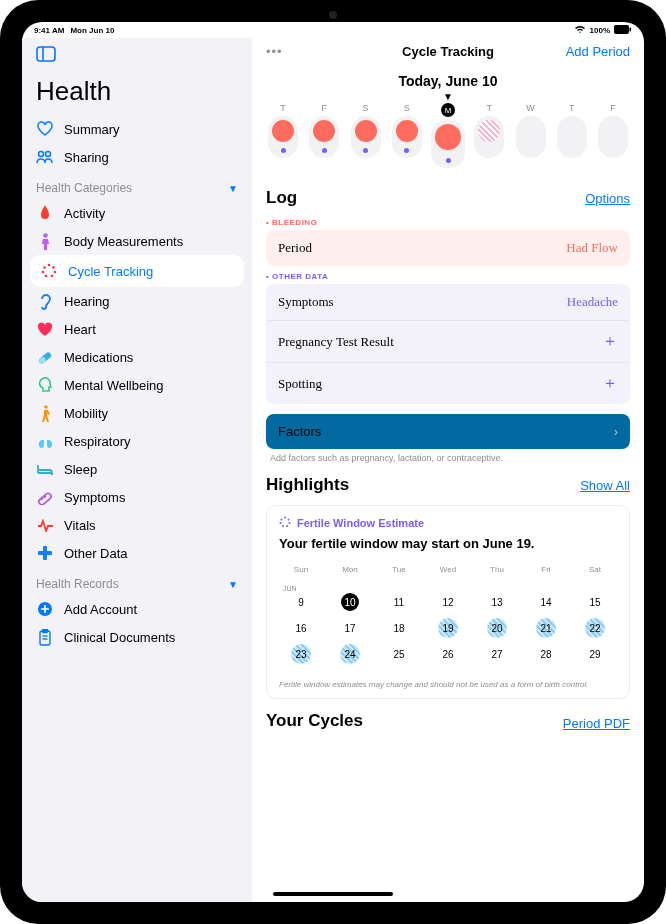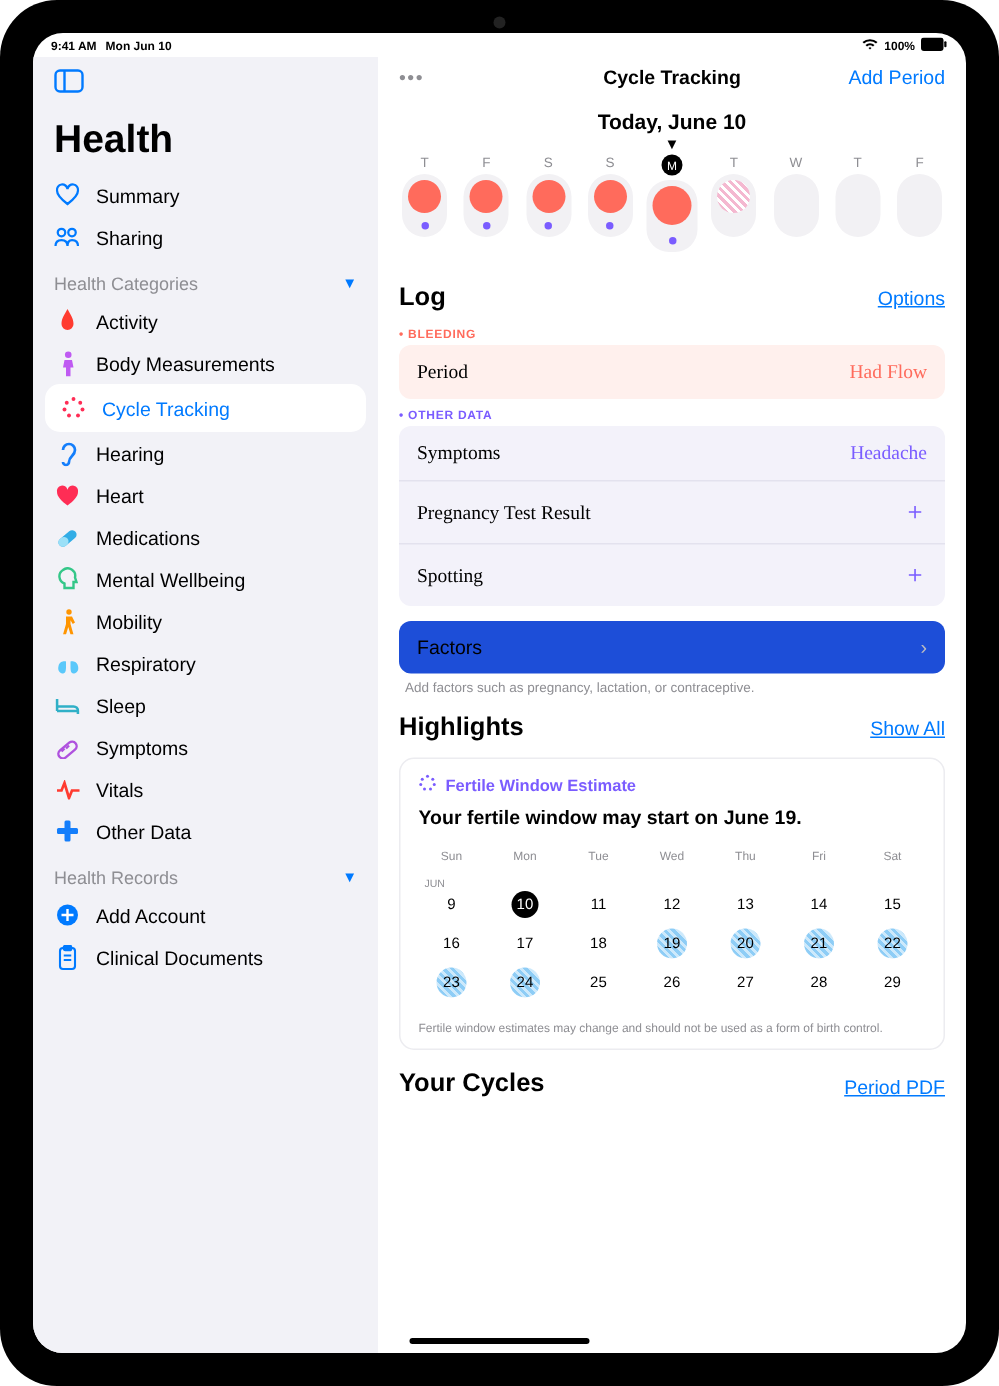--- a/index.html
+++ b/index.html
@@ -10,21 +10,21 @@
 .statusbar { height: 16px; display: flex; justify-content: space-between; align-items: center; padding: 0 12px; font-size: 8px; font-weight: 600; color: #000; background: transparent; }
 .statusbar .left { display: flex; gap: 6px; }
 .statusbar .right { display: flex; gap: 4px; align-items: center; }
 .home-bar { position: absolute; bottom: 28px; left: 50%; transform: translateX(-50%); width: 120px; height: 4px; background: #000; border-radius: 3px; }
 .content { flex: 1; display: flex; overflow: hidden; }
 
 
 .sidebar { width: 230px; background: #f2f2f7; display: flex; flex-direction: column; padding: 6px 0; overflow-y: auto; }
 .sidebar-top { padding: 2px 14px 6px; }
 .panel-icon svg { stroke: #007aff; }
-.health-title { font-size: 26px; font-weight: 700; padding: 4px 14px 8px; }
+.health-title { font-size: 26px; font-weight: 400; padding: 4px 14px 8px; }
 .nav-item { display: flex; align-items: center; gap: 10px; padding: 5px 14px; font-size: 13px; color: #000; }
 .nav-item.selected { background: #fff; border-radius: 10px; margin: 0 8px; padding: 7px 10px; color: #007aff; }
 .nav-item .icon { width: 18px; height: 18px; display: flex; align-items: center; justify-content: center; flex-shrink: 0; }
 .section-header { display: flex; align-items: center; justify-content: space-between; padding: 10px 14px 4px; font-size: 12px; color: #8e8e93; }
 .chev { color: #007aff; font-size: 10px; }
 
 
 .main { flex: 1; display: flex; flex-direction: column; overflow-y: auto; padding: 0 14px 10px; }
 .main-top { display: flex; align-items: center; justify-content: center; position: relative; padding: 6px 0 4px; }
 .dots { position: absolute; left: 0; color: #8e8e93; font-size: 13px; letter-spacing: 1px; }
@@ -53,35 +53,35 @@
 
 .logrow { display: flex; justify-content: space-between; align-items: center; padding: 10px 12px; font-size: 13px; border-radius: 8px; font-family: Liberation Serif, serif; }
 .logrow.pink { background: #fff0ed; }
 .logrow.pink .val { color: #ff6b5c; }
 .loggroup { border-radius: 8px; background: #f3f2fa; overflow: hidden; }
 .loggroup .logrow { border-radius: 0; }
 .loggroup .logrow + .logrow { border-top: 1px solid #e3e2ee; }
 .val { color: #7a5cff; }
 .plus { color: #7a5cff; font-size: 16px; }
 
-.factors { display: flex; justify-content: space-between; align-items: center; padding: 10px 12px; font-size: 13px; background: #1d4ed8; border-radius: 8px; margin-top: 10px; }
+.factors { display: flex; justify-content: space-between; align-items: center; padding: 10px 12px; font-size: 13px; background: #0369a1; border-radius: 8px; margin-top: 10px; }
 .factors .chev2 { color: #bcbcc0; font-size: 13px; }
 .hint { font-size: 9px; color: #8e8e93; padding: 4px 4px 0; }
 
 .highlights-card { border: 1px solid #ececf0; border-radius: 10px; padding: 10px 12px 8px; margin-top: 6px; }
 .fertile-title { display: flex; align-items: center; gap: 6px; font-size: 11px; font-weight: 600; color: #7a5cff; }
 .fertile-msg { font-size: 13px; font-weight: 700; margin: 6px 0 8px; }
 .cal { width: 100%; }
 .cal-row { display: flex; justify-content: space-between; margin-bottom: 6px; }
 .cal-cell { width: 13%; text-align: center; font-size: 10px; color: #000; display: flex; align-items: center; justify-content: center; height: 20px; }
 .cal-row.header .cal-cell { font-size: 8px; color: #8e8e93; }
 .jun-label { font-size: 7px; color: #8e8e93; text-align: left; padding-left: 4px; }
 .cal-cell.today span { background: #000; color: #fff; border-radius: 50%; width: 18px; height: 18px; display: inline-flex; align-items: center; justify-content: center; }
 .cal-cell.fertile span { background: repeating-linear-gradient(45deg, #8ecdf6 0 2px, #cde9fb 2px 4px); border-radius: 50%; width: 20px; height: 20px; display: inline-flex; align-items: center; justify-content: center; }
-.disclaimer { font-size: 8px; color: #8e8e93; margin-top: 16px; line-height: 1.3; }
+.disclaimer { font-size: 8px; color: #8e8e93; margin-top: 16px; line-height: 1.3; font-style: italic; }
 
 .bottom-row { display: flex; justify-content: space-between; align-items: flex-end; margin-top: 12px; }
 .cycles-title { font-size: 17px; font-weight: 800; }
 </style>
 </head>
 <body>
 
 <div class="device">
   <div class="pill"></div>
   <div class="screen">

